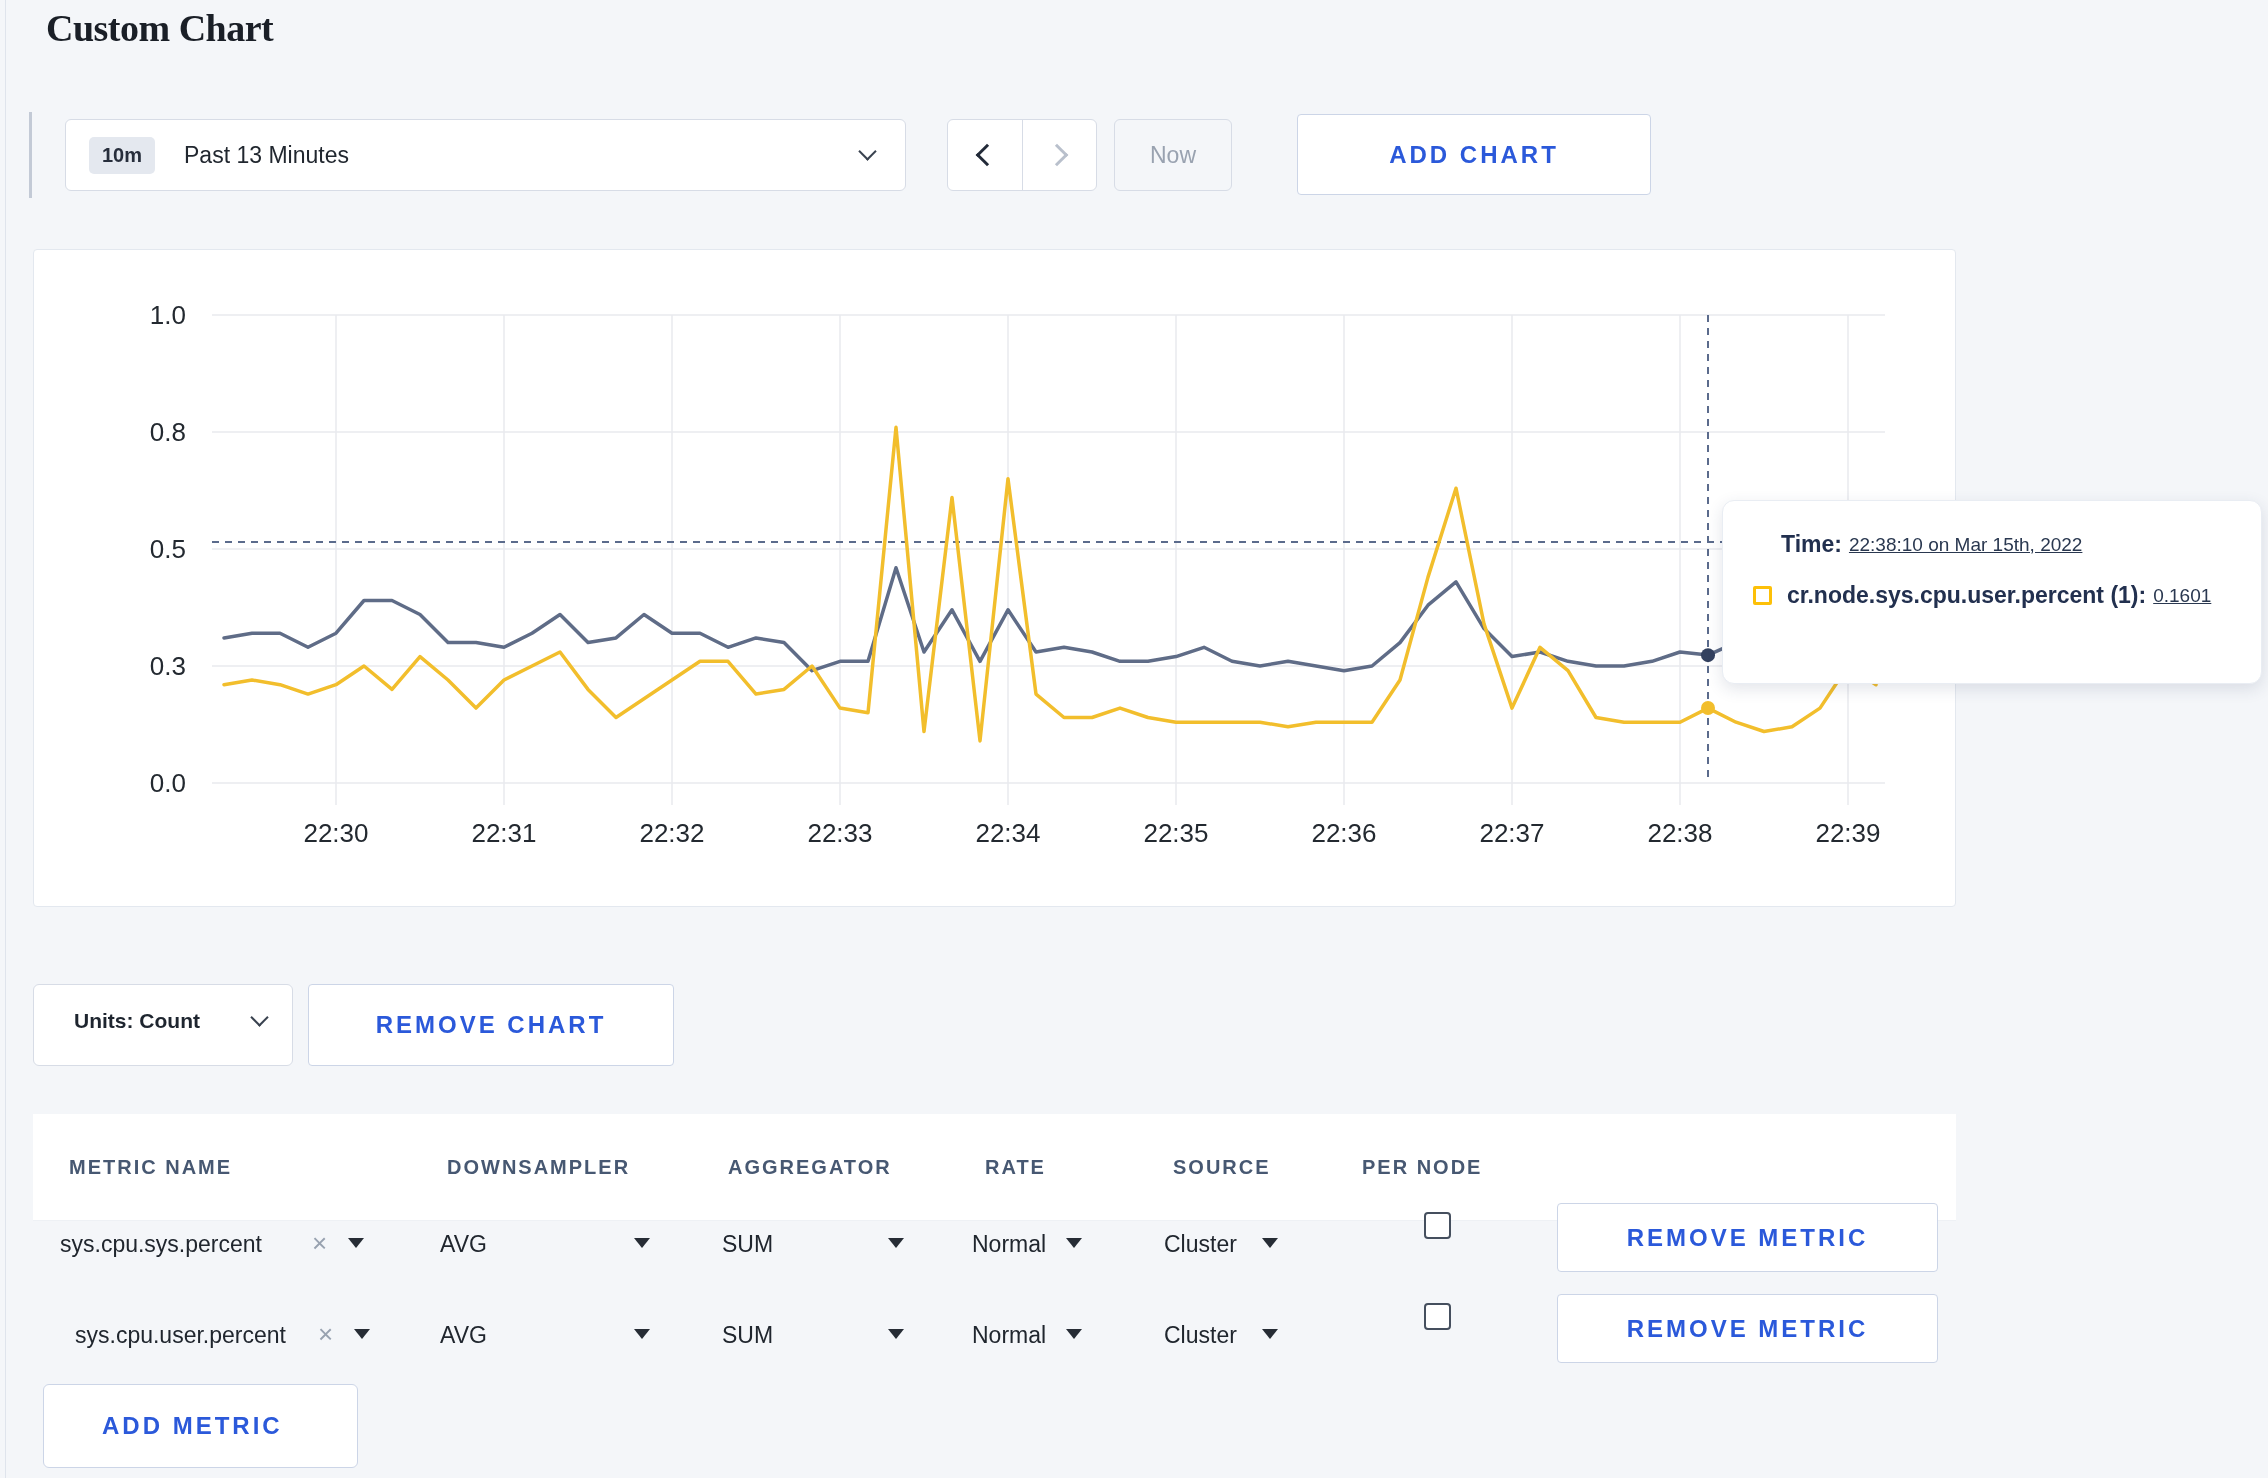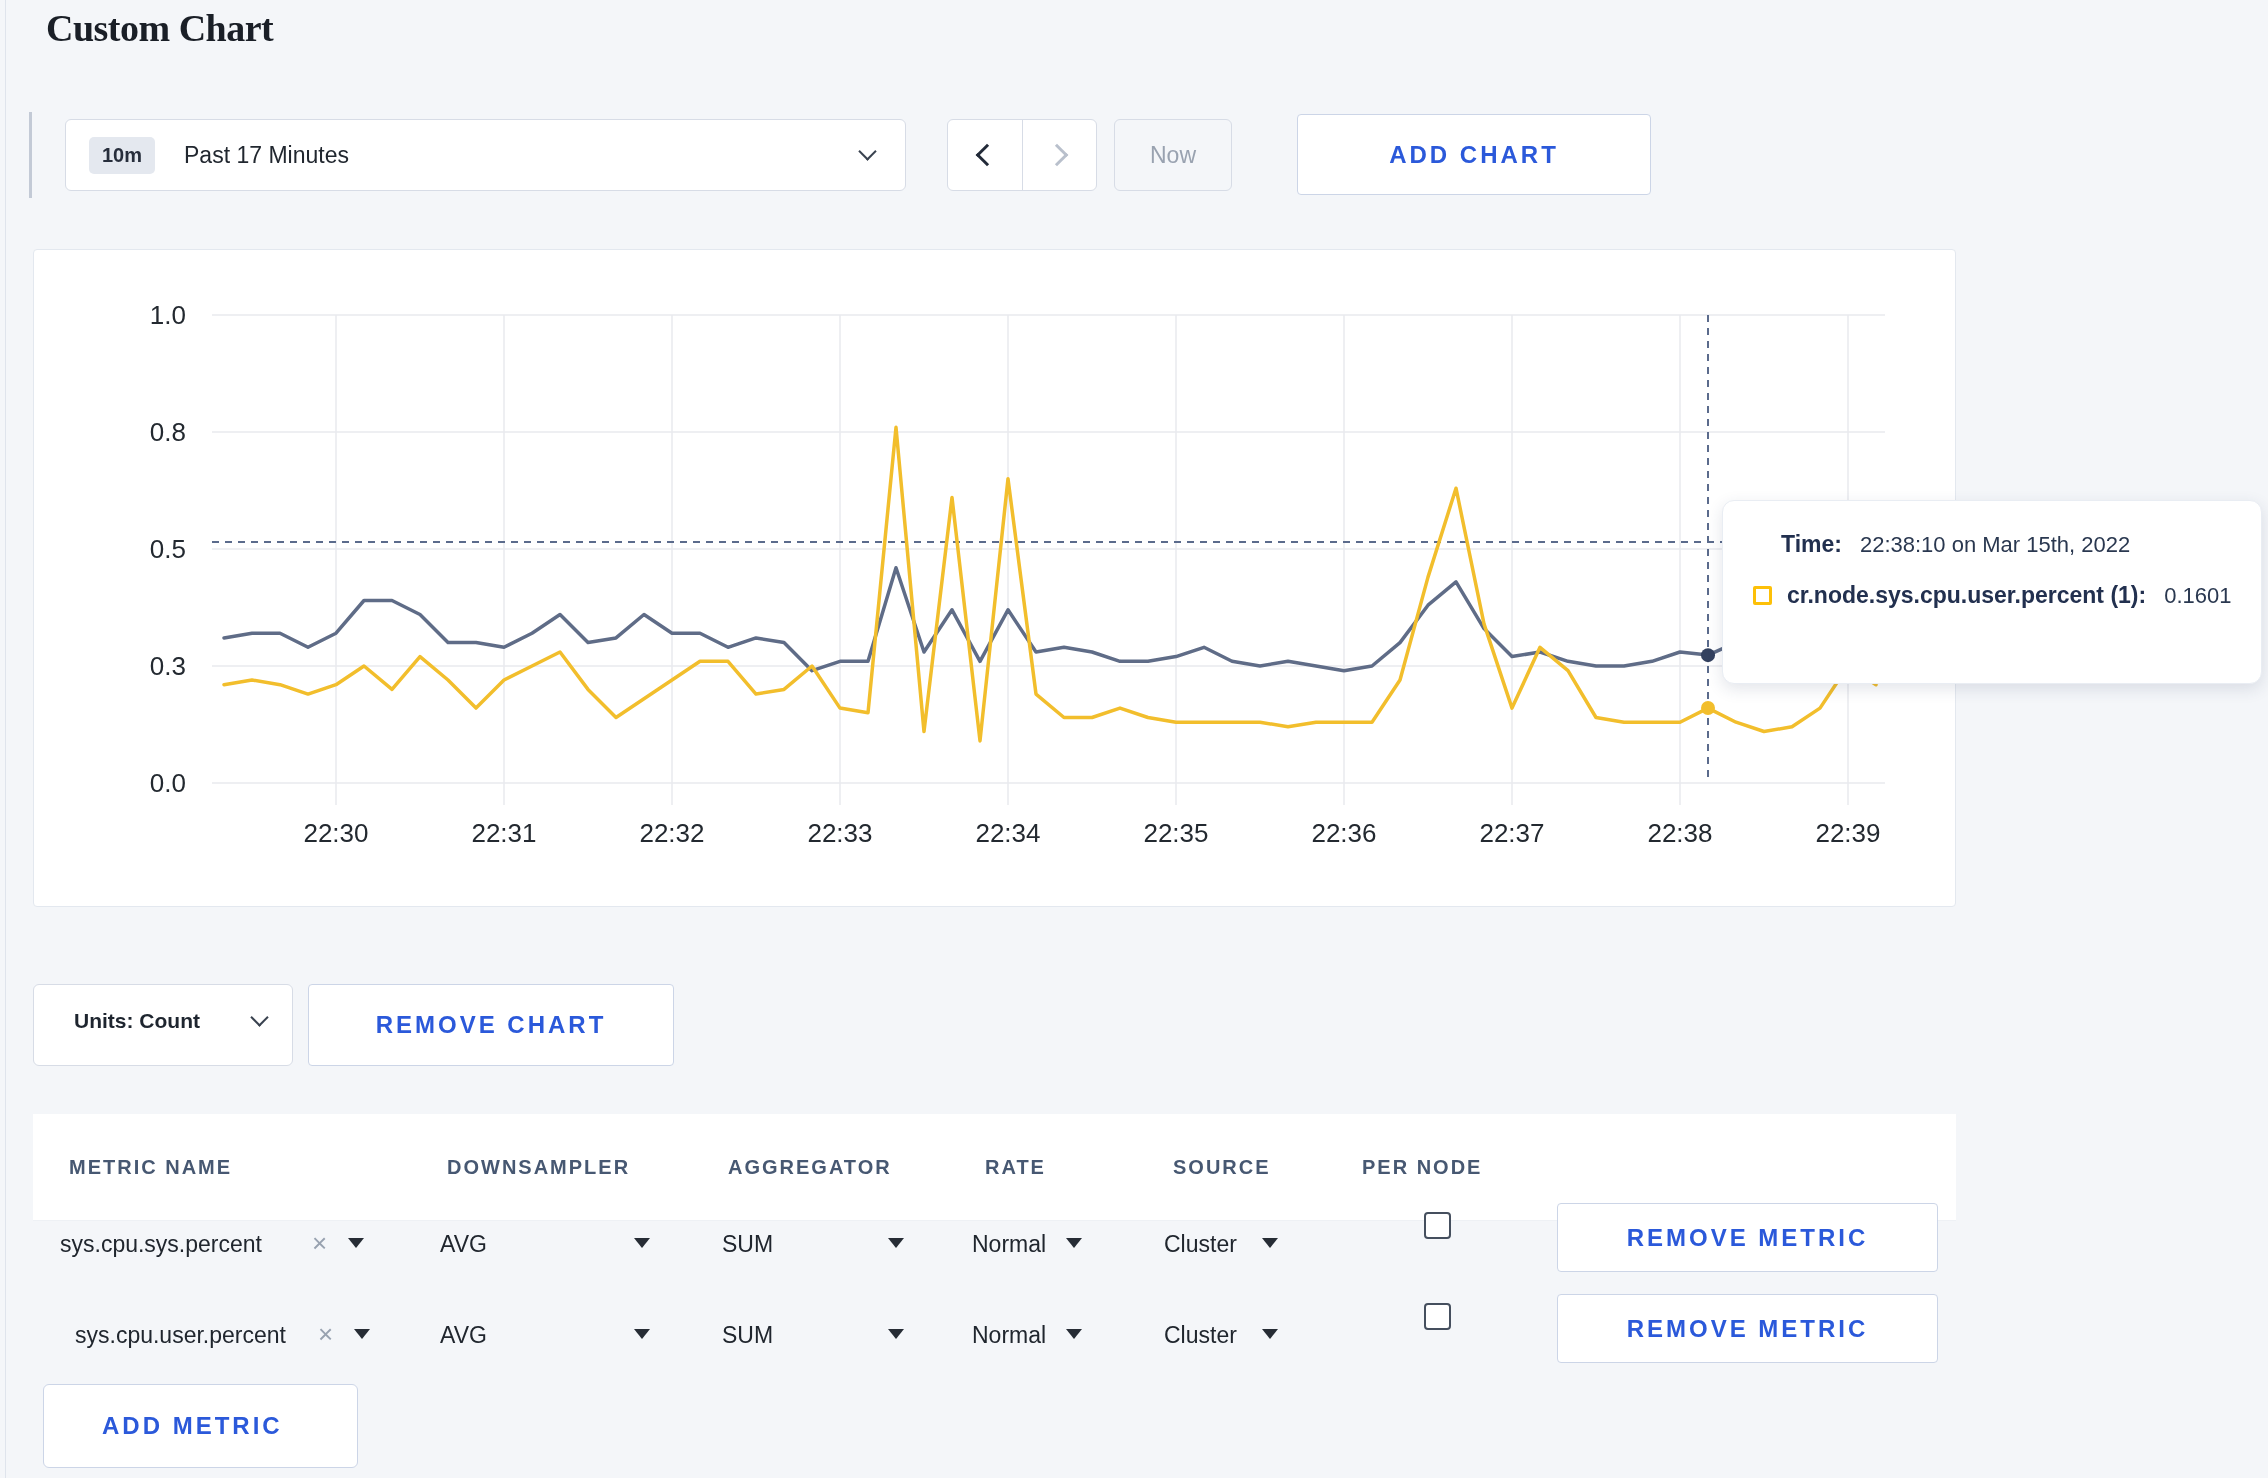--- a/index.html
+++ b/index.html
@@ -44,21 +44,21 @@
   #chart-svg .dash{stroke:#5b6b8c;stroke-width:2;stroke-dasharray:7 6;fill:none;}
   #chart-svg text{font-family:"Liberation Sans",sans-serif;font-size:26px;fill:#232930;}
 
   
   .tooltip{left:1722px;top:500px;width:540px;height:184px;background:#fff;border:1.5px solid #e9edf3;
            border-radius:12px;box-shadow:0 5px 16px rgba(40,55,90,.13);box-sizing:border-box;
            padding:27px 0 0 30px;z-index:5;}
   .tt-row{display:flex;align-items:center;height:33px;margin-bottom:18px;}
   .tt-time{margin-left:28px;}
   .tt-label{font-size:23px;font-weight:700;color:#22304f;}
-  .tt-value{font-size:22px;color:#2a3850;margin-left:18px;}
+  .tt-value{font-size:19px;color:#2a3850;margin-left:7px;text-decoration:underline;}
   .tt-square{width:19px;height:19px;border:3.5px solid #22304f;border-radius:2px;margin-right:15px;
              box-sizing:border-box;background:#fff;}
 
   
   .units-btn{left:33px;top:984px;width:260px;height:82px;justify-content:flex-start;padding:0 26px 8px 40px;
              font-size:21px;font-weight:700;color:#1e252f;}
   .remove-chart{left:308px;top:984px;width:366px;height:82px;}
 
   
   .tbl-header{left:33px;top:1114px;width:1923px;height:106px;background:#fff;border-bottom:1px solid #eef1f5;}
@@ -77,21 +77,21 @@
 <body>
 
 <div class="abs edge-line"></div>
 
 <div class="abs page-title">Custom Chart</div>
 
 <div class="abs tb-divider"></div>
 
 <div class="abs btn time-select">
   <span class="time-badge">10m</span>
-  <span class="time-label">Past 17 Minutes</span>
+  <span class="time-label">Past 13 Minutes</span>
   <span class="chev right-end"></span>
 </div>
 
 <div class="abs btn nav-group">
   <div class="nav-cell">
     <span class="chev-left"></span>
   </div>
   <div class="nav-cell">
     <span class="chev-right"></span>
   </div>

